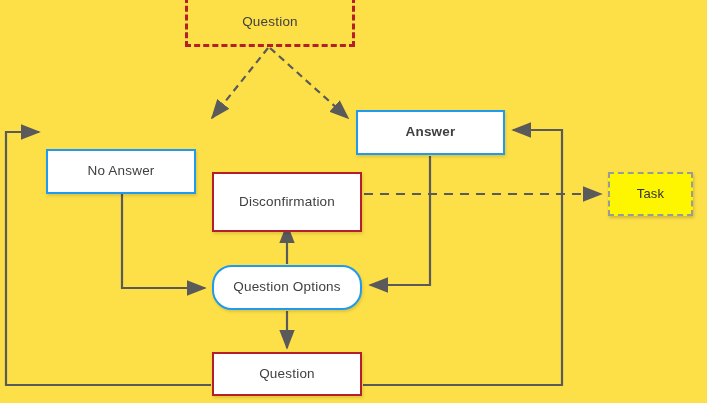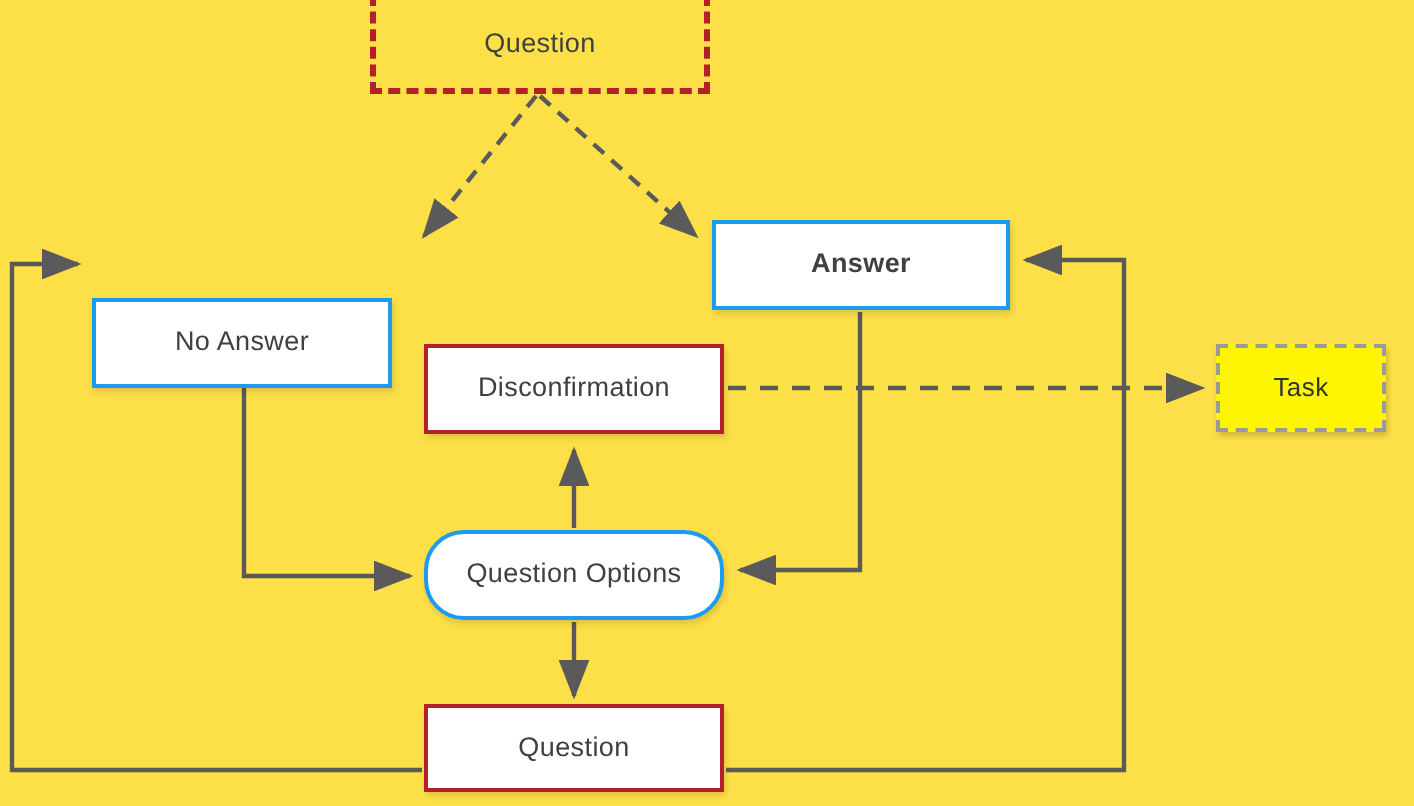--- a/index.html
+++ b/index.html
@@ -57,21 +57,21 @@
   .node-yellow {
     border: 2.5px dashed #9a9a9a;
     background: #fdf600;
     color: #333333;
     font-size: 13px;
     box-shadow: 1px 2px 3px rgba(0,0,0,0.18);
   }
   #node-question-top   { left: 185px; top: -3px;  width: 170px; height: 50px; }
   #node-no-answer      { left: 46px;  top: 110px; width: 150px; height: 45px; margin-top: 39px; }
   #node-answer         { left: 356px; top: 110px; width: 149px; height: 45px; font-weight: bold; }
-  #node-disconfirmation{ left: 212px; top: 172px; width: 150px; height: 45px; justify-content: center; }
+  #node-disconfirmation{ left: 212px; top: 172px; width: 150px; height: 60px; justify-content: center; }
   #node-question-options{left: 212px; top: 265px; width: 150px; height: 45px; border-radius: 20px; }
   #node-question-bottom{ left: 212px; top: 352px; width: 150px; height: 44px; }
   #node-task           { left: 608px; top: 172px; width: 85px;  height: 44px; }
 </style>
 </head>
 <body>
 
 <div id="diagram-canvas">
 
   <svg id="edge-layer" width="707" height="403" viewBox="0 0 707 403" xmlns="http://www.w3.org/2000/svg">

